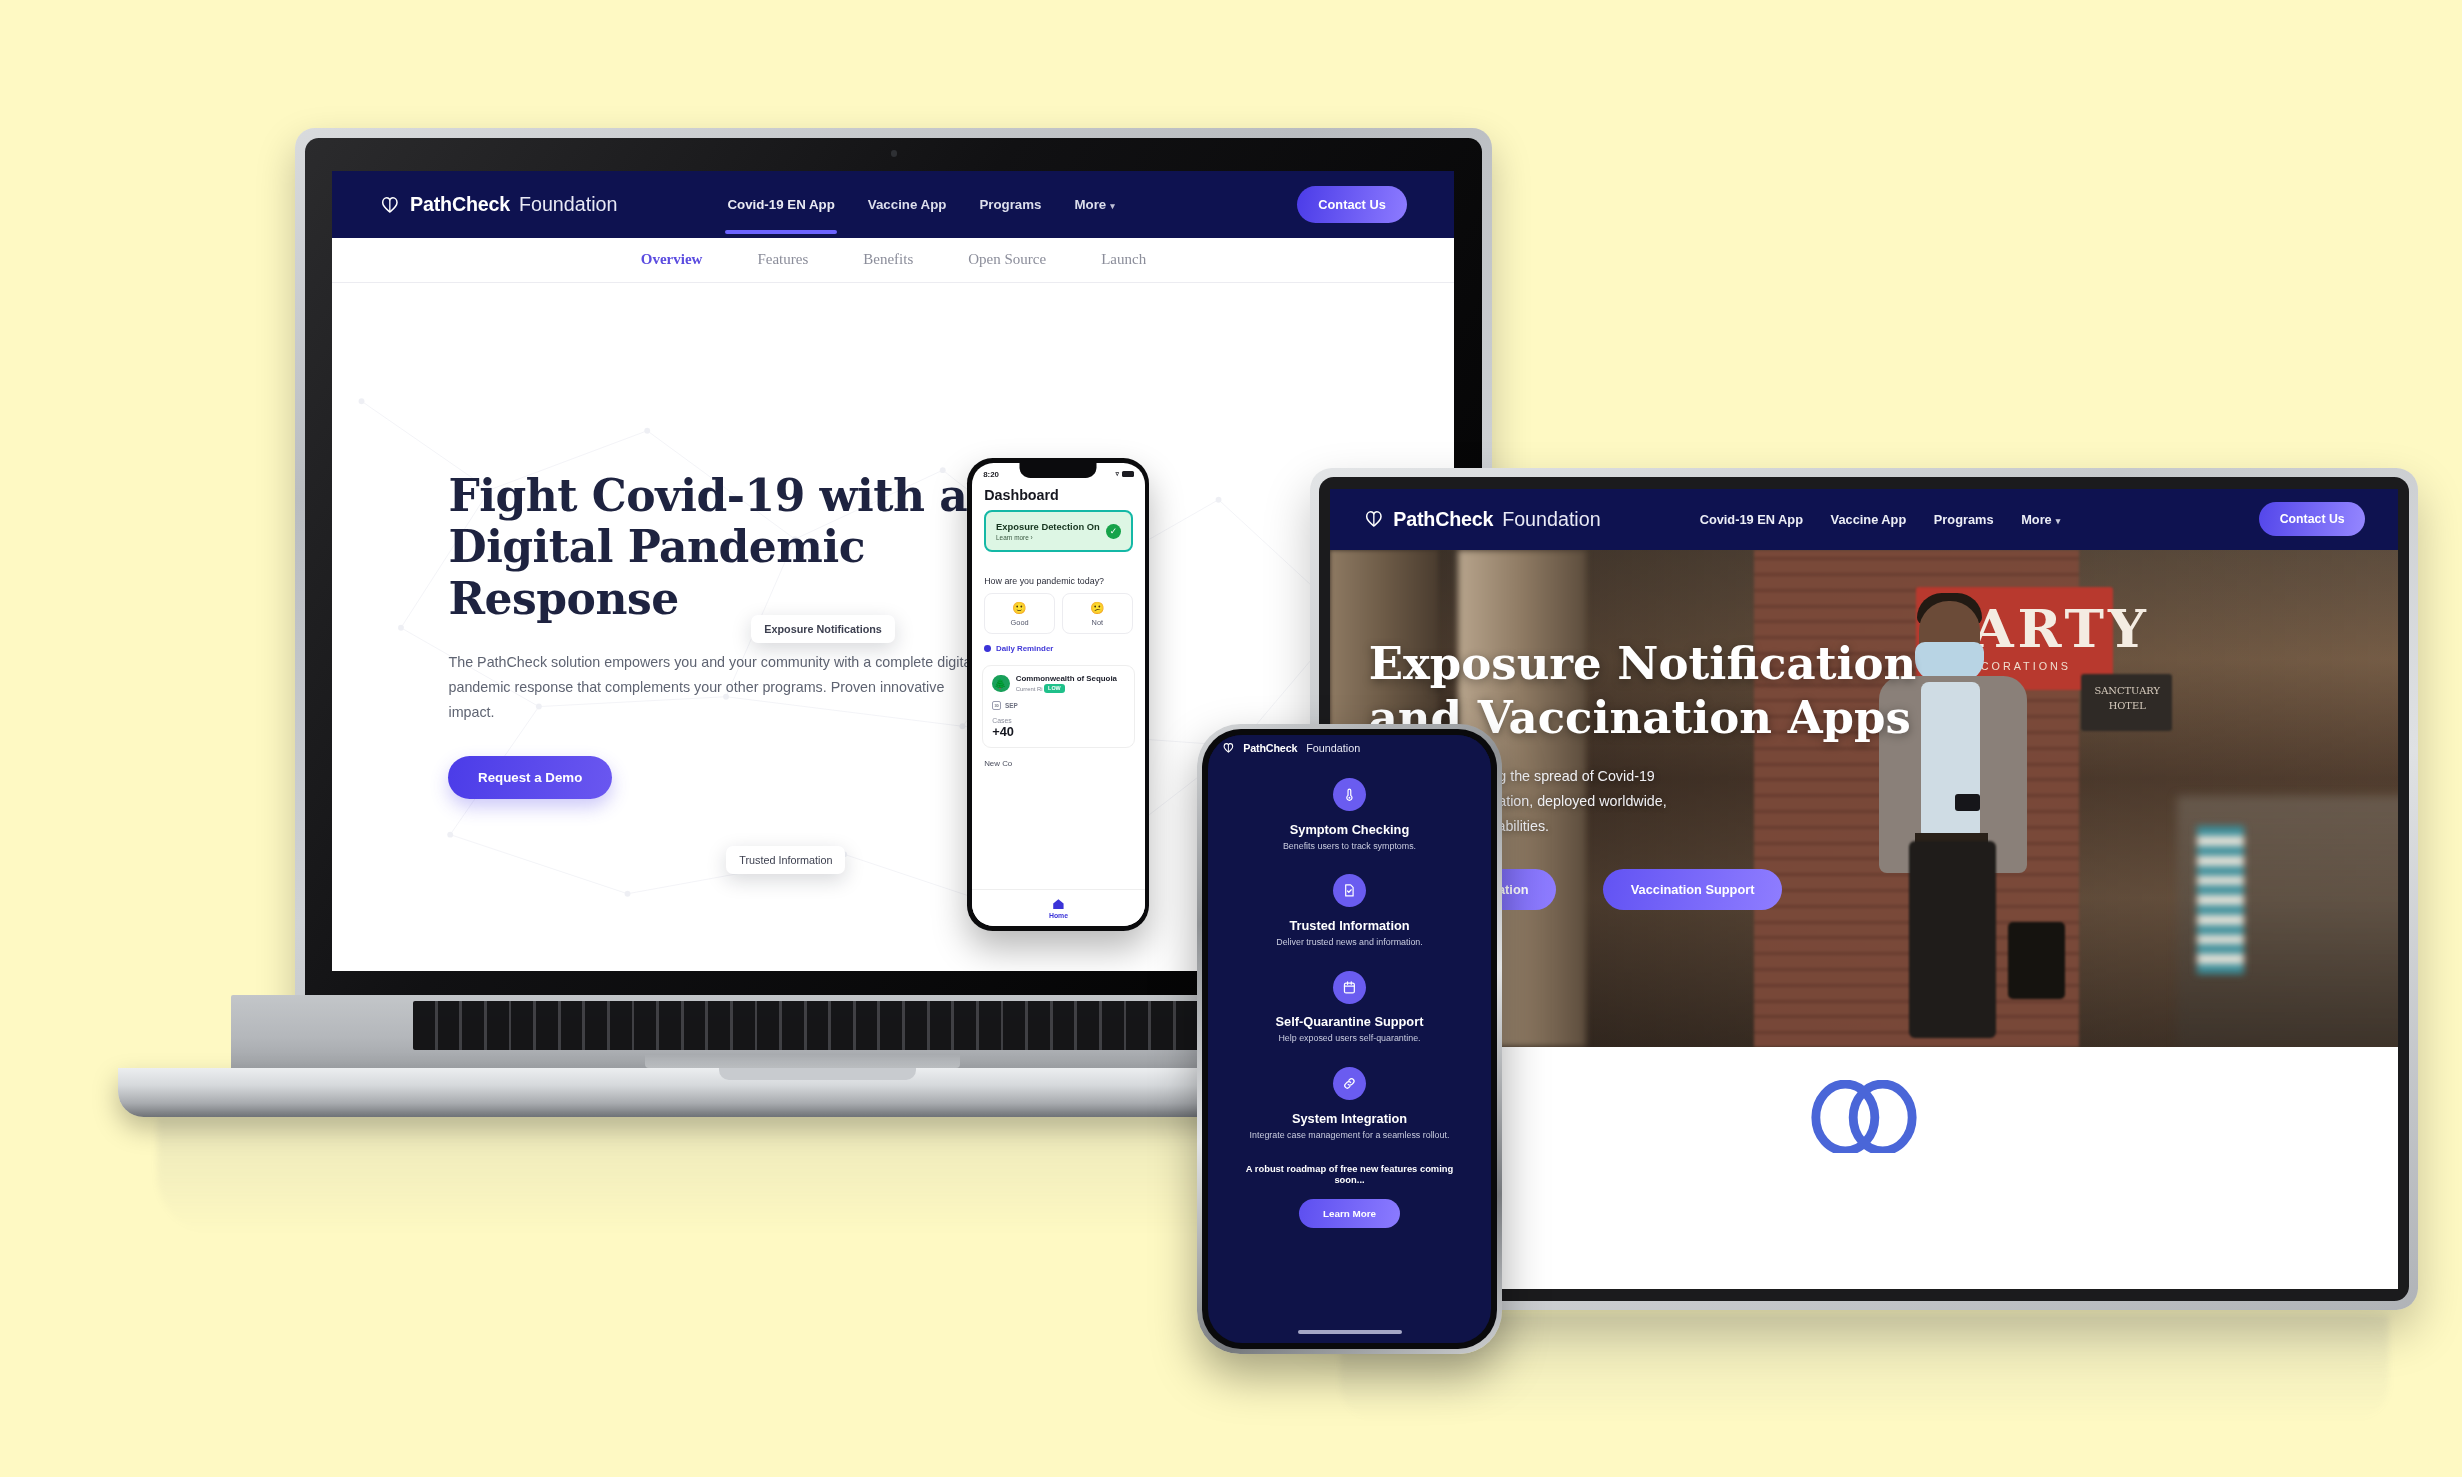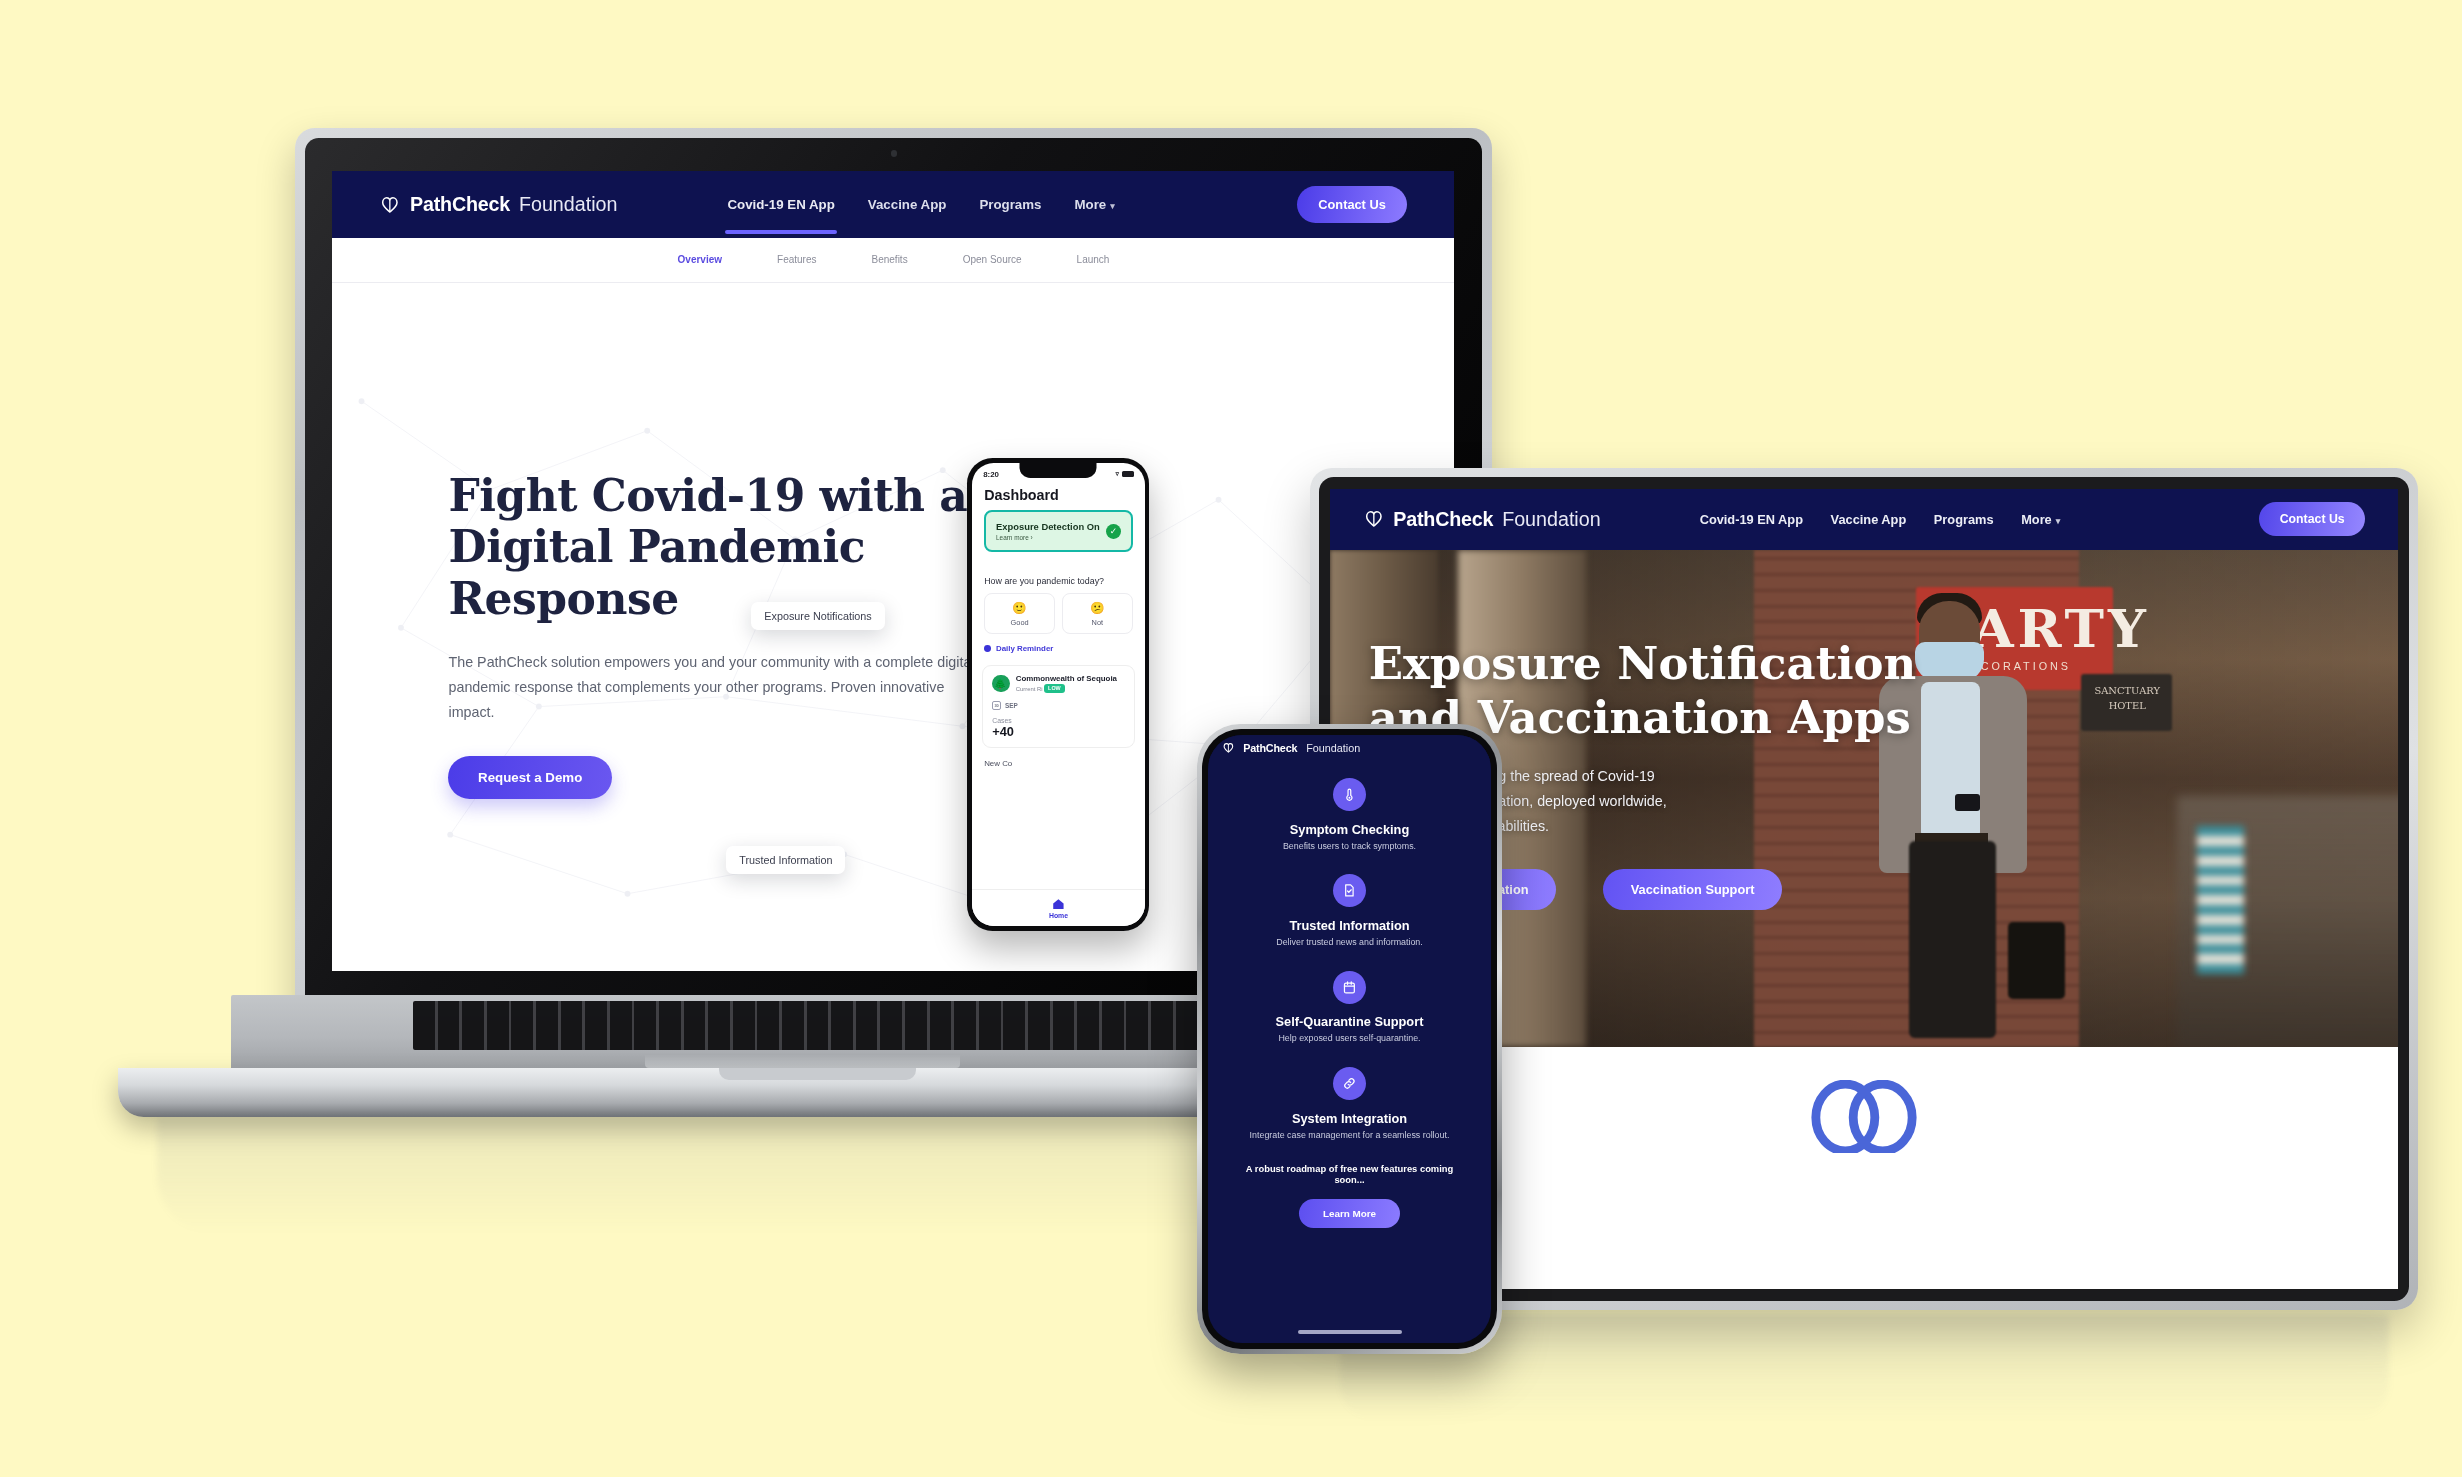--- a/index.html
+++ b/index.html
@@ -82,21 +82,21 @@
   .caret { font-size:8.9px; margin-left:3.9px; opacity:.85; }
   .cta {
     margin-left:auto; background:linear-gradient(100deg,#4b3ce8,#8d7bff);
     color:#fff; font-size:12.8px; font-weight:700; border:none;
     padding:10.8px 21.7px; border-radius:23.6px; cursor:pointer; white-space:nowrap;
   }
   .subnav {
     height:45px; border-bottom:1px solid #ececf1; display:flex; align-items:center;
     justify-content:center; gap:55px; background:#fff;
   }
-  .subnav a { font-size:10px; color:#8b8d9a; }
+  .subnav a { font-size:15px; color:#8b8d9a;font-family:Liberation Serif, serif; }
   .subnav a.active { color:#5b4ce0; font-weight:600; }
 
   .hero { position:relative; height:688px; overflow:hidden; background:#fff; }
   .hero-dots { position:absolute; inset:0; opacity:.5; }
   .hero-copy { position:absolute; left:116px; top:187px; width:532px; }
   .hero-h1 {
     font-family:"DejaVu Serif", serif; font-weight:700;
     font-size:44px; line-height:1.17; color:#1e2340; letter-spacing:-0.5px;
   }
   .hero-p { margin-top:25.6px; font-size:14.3px; line-height:1.75; color:#5f6472; }
@@ -153,21 +153,21 @@
   .pd-new { font-size:7.9px; color:#4a4d5d; padding:11.8px 11.8px 0; }
   .pd-tabbar { position:absolute; left:0; right:0; bottom:0; height:37px; background:#fff;
     border-top:1px solid #eee; display:flex; align-items:center; justify-content:center;
     flex-direction:column; gap:2px; }
   .pd-tabbar .l { font-size:6.9px; color:#3b33d8; font-weight:700; }
   .tip {
     position:absolute; background:#fff; border-radius:6.9px; padding:7.9px 12.8px;
     font-size:10.8px; color:#3d4050; box-shadow:0 5.9px 19.7px rgba(20,22,40,.17); z-index:20;
     white-space:nowrap;
   }
-  #tip-en { left:419px; top:319px; }
+  #tip-en { left:419px; top:332px;font-weight:bold; }
   #tip-ti { left:394px; top:563px; }
 
   
   #tablet { position:absolute; left:1310px; top:468px; width:1108px; height:842px; }
   .tab-body {
     position:absolute; inset:0;
     background:linear-gradient(160deg,#e3e5e7 0%,#c6c9cc 24%,#dfe1e3 55%,#b0b3b7 100%);
     border-radius:21.7px; box-shadow:0 21.7px 47px rgba(0,0,0,.22);
     padding:8.9px;
   }

